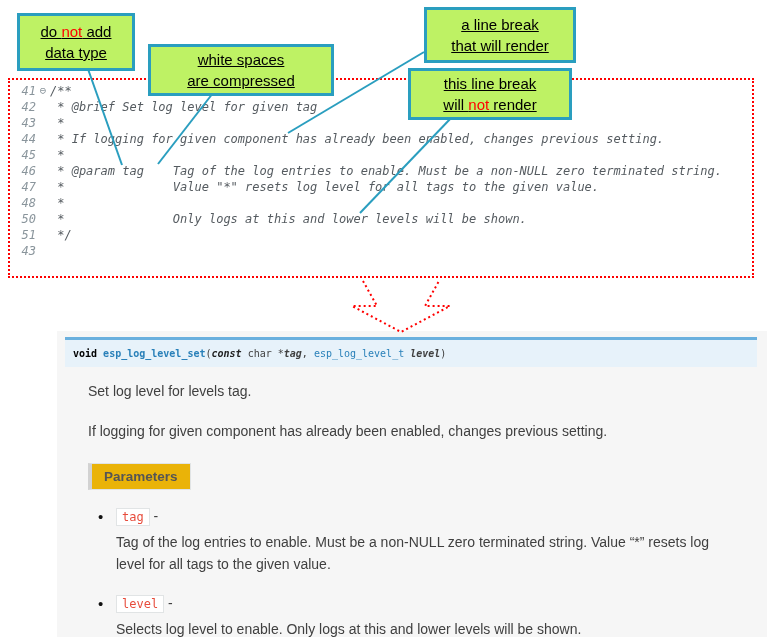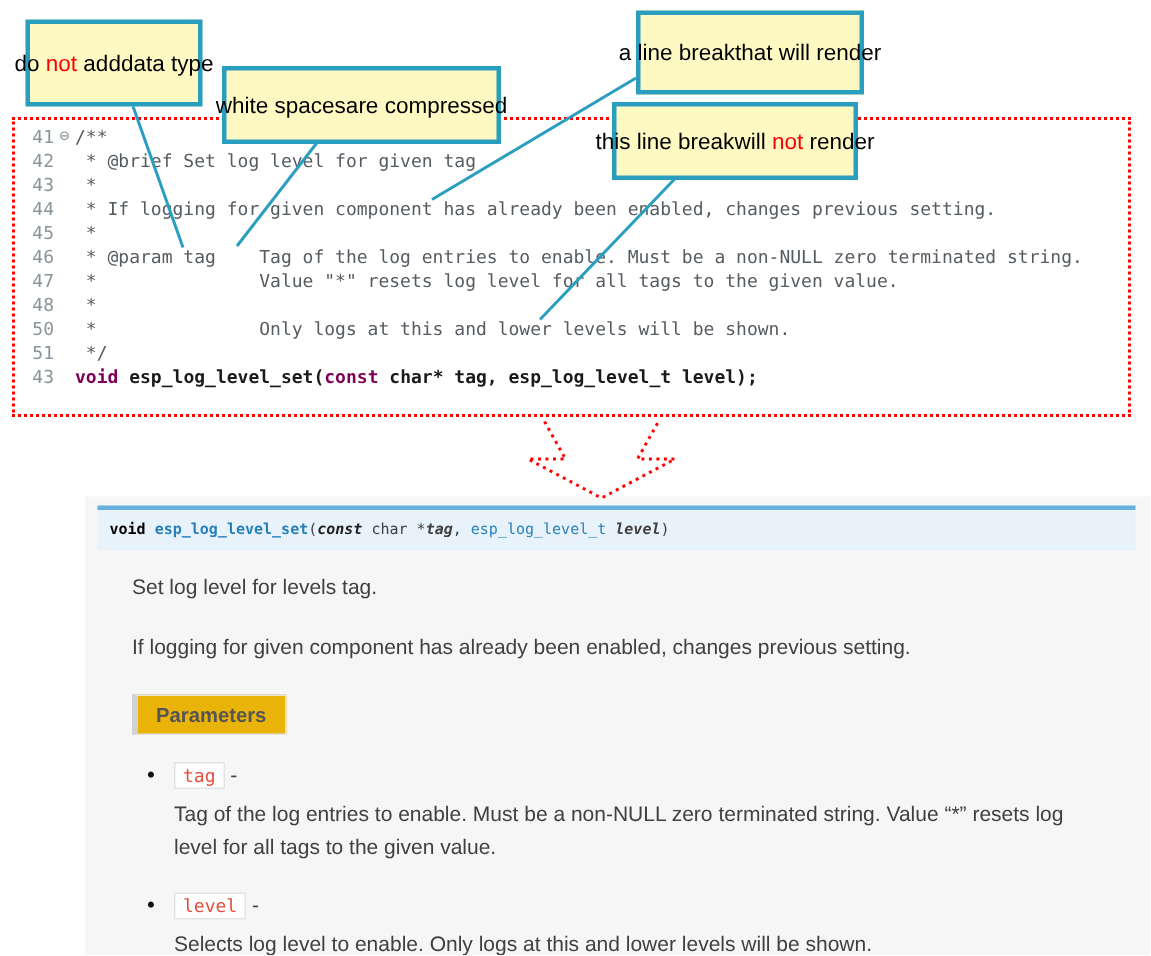--- a/index.html
+++ b/index.html
@@ -1,38 +1,38 @@
 <!DOCTYPE html>
 <html style="--callout_border: #2a9ebf; --annotation_red: #ff0000; --code_keyword: #7f0055; --signature_border: #6ab0de; --signature_bg: #e7f2fa; --link_blue: #2980b9; --param_code_red: #e74c3c;"><head>
 <meta charset="utf-8">
 <style>
   html,body{margin:0;padding:0;background:#fff;}
   .canvas{position:relative;width:767px;height:637px;background:#fff;overflow:hidden;
           font-family:"Liberation Sans",sans-serif;color:#111;}
 
   
-  .callout{position:absolute;border:3px solid var(--callout_border);background:#fef9c3;z-index:5;
-           display:flex;justify-content:center;align-items:center;
-           text-align:center;font-size:15px;line-height:21px;color:#000;white-space:pre;}
+  .callout{position:absolute;border:3px solid var(--callout_border);background:#bef264;z-index:5;
+           display:flex;flex-direction:column;justify-content:center;align-items:center;
+           text-align:center;font-size:15px;line-height:21px;color:#000;white-space:pre;text-decoration:underline;}
   #callout-0{left:17px;top:13px;width:112px;height:52px;}
   #callout-1{left:148px;top:44px;width:180px;height:46px;}
   #callout-2{left:424px;top:7px;width:146px;height:50px;}
   #callout-3{left:408px;top:68px;width:158px;height:46px;}
   .red{color:var(--annotation_red);}
 
   
   .overlay{position:absolute;left:0;top:0;z-index:4;pointer-events:none;}
   .leader{stroke:var(--callout_border);stroke-width:2;}
   .arrow{stroke:var(--annotation_red);stroke-width:2;fill:none;stroke-dasharray:2 3;}
 
   
   .code-box{position:absolute;left:8px;top:78px;width:746px;height:200px;box-sizing:border-box;
             border:2px dotted var(--annotation_red);background:#fff;padding-top:3px;z-index:1;
             font-family:"DejaVu Sans Mono",monospace;font-size:12px;line-height:16px;}
-  .code-line{display:flex;white-space:pre;}
+  .code-line{display:flex;white-space:pre;font-style:italic;}
   .lnum{width:26px;text-align:right;color:#8a959c;flex:none;}
   .fold{width:14px;text-align:center;color:#8a959c;flex:none;font-size:11px;}
   .ltext{white-space:pre;}
   .comment{color:#555b60;}
   .kw{color:var(--code_keyword);font-weight:bold;}
   .plain{color:#1a1a1a;font-weight:600;}
 
   
   .doc-panel{position:absolute;left:57px;top:331px;width:710px;height:306px;background:#f6f6f6;
              z-index:1;color:#404040;font-size:14px;box-sizing:border-box;}
@@ -82,21 +82,21 @@
         <div class="code-line"><span class="lnum">41</span><span class="fold">⊖</span><span class="ltext"><span class="comment">/**</span></span></div>
         <div class="code-line"><span class="lnum">42</span><span class="fold"></span><span class="ltext"><span class="comment"> * @brief Set log level for given tag</span></span></div>
         <div class="code-line"><span class="lnum">43</span><span class="fold"></span><span class="ltext"><span class="comment"> *</span></span></div>
         <div class="code-line"><span class="lnum">44</span><span class="fold"></span><span class="ltext"><span class="comment"> * If logging for given component has already been enabled, changes previous setting.</span></span></div>
         <div class="code-line"><span class="lnum">45</span><span class="fold"></span><span class="ltext"><span class="comment"> *</span></span></div>
         <div class="code-line"><span class="lnum">46</span><span class="fold"></span><span class="ltext"><span class="comment"> * @param tag    Tag of the log entries to enable. Must be a non-NULL zero terminated string.</span></span></div>
         <div class="code-line"><span class="lnum">47</span><span class="fold"></span><span class="ltext"><span class="comment"> *               Value "*" resets log level for all tags to the given value.</span></span></div>
         <div class="code-line"><span class="lnum">48</span><span class="fold"></span><span class="ltext"><span class="comment"> *</span></span></div>
         <div class="code-line"><span class="lnum">50</span><span class="fold"></span><span class="ltext"><span class="comment"> *               Only logs at this and lower levels will be shown.</span></span></div>
         <div class="code-line"><span class="lnum">51</span><span class="fold"></span><span class="ltext"><span class="comment"> */</span></span></div>
-        <div class="code-line"><span class="lnum">43</span><span class="fold"></span><span class="ltext"><span class="kw">void</span><span class="plain"> esp_log_level_set(</span><span class="kw">const</span><span class="plain"> char* tag, esp_log_level_t level);</span></span></div>
+        <div class="code-line"><span class="lnum">43</span><span class="fold"></span></div>
       </div>
   </div>
 
   <div class="doc-panel">
     <div class="signature" id="signature"><span class="sig-kw">void </span><span class="sig-name">esp_log_level_set</span><span class="sig-plain">(</span><span class="sig-kw-italic">const</span><span class="sig-plain"> char *</span><span class="sig-param">tag</span><span class="sig-plain">, </span><span class="sig-type">esp_log_level_t </span><span class="sig-param">level</span><span class="sig-plain">)</span></div>
     <div class="doc-content">
       <p class="para">Set log level for levels tag.</p>
       <p class="para">If logging for given component has already been enabled, changes previous setting.</p>
       <div class="params-label">Parameters</div>
       <ul class="params" id="params-list">

